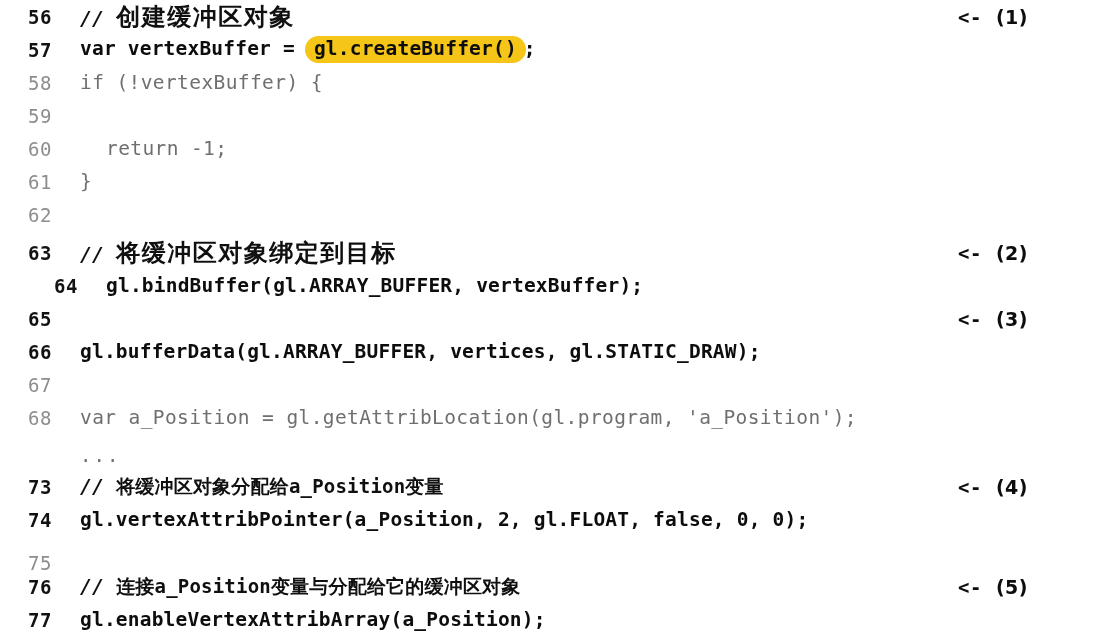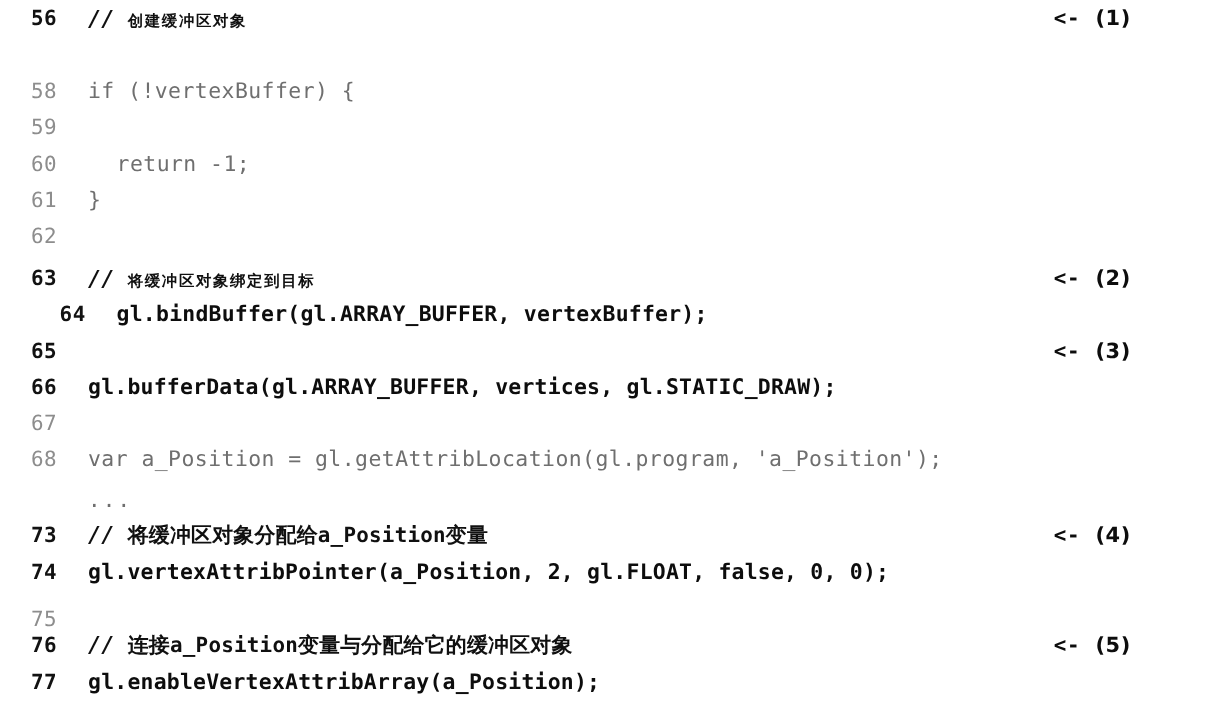--- a/index.html
+++ b/index.html
@@ -65,21 +65,21 @@
   }
 
   
   .ind0 { padding-left: 0px; }
   .ind1 { padding-left: 26px; }
 
   
   .cn-comment {
     font-family: "DejaVu Sans", "Liberation Sans", sans-serif;
     font-weight: 700;
-    font-size: 14px;
+    font-size: 24px;
     letter-spacing: 1.5px;
     color: #101010;
   }
   .slashes {
     font-family: "DejaVu Sans Mono", "Liberation Mono", monospace;
     font-weight: 700;
     font-style: italic;
     font-size: 20px;
     color: #101010;
     letter-spacing: 0px;
@@ -132,20 +132,21 @@
     font-family: "DejaVu Sans Mono", "Liberation Mono", monospace;
     font-weight: 700;
     margin-right: 14px;
   }
 </style>
 </head>
 <body>
 
 <div id="listing">
     <div class="code-line strong" style="top: 0px;"><span class="ln">56</span><span class="content ind0"><span class="slashes">// </span><span class="cn-comment">创建缓冲区对象</span></span></div>
+    <div class="code-line strong" style="top: 33px;"><span class="ln">57</span><span class="content ind0"><span>var vertexBuffer = </span><span class="hl" style="background: rgb(245, 197, 24);">gl.createBuffer()</span><span>;</span></span></div>
     <div class="code-line" style="top: 66px;"><span class="ln">58</span><span class="content ind0"><span>if (!vertexBuffer) {</span></span></div>
     <div class="code-line" style="top: 99px;"><span class="ln">59</span></div>
     <div class="code-line" style="top: 132px;"><span class="ln">60</span><span class="content ind1"><span>return -1;</span></span></div>
     <div class="code-line" style="top: 165px;"><span class="ln">61</span><span class="content ind0"><span>}</span></span></div>
     <div class="code-line" style="top: 198px;"><span class="ln">62</span><span class="content ind0"><span></span></span></div>
     <div class="code-line strong" style="top: 236px;"><span class="ln">63</span><span class="content ind0"><span class="slashes">// </span><span class="cn-comment">将缓冲区对象绑定到目标</span></span></div>
     <div class="code-line strong" style="top: 269px; padding-left: 26px;"><span class="ln">64</span><span class="content ind0"><span>gl.bindBuffer(gl.ARRAY_BUFFER, vertexBuffer);</span></span></div>
     <div class="code-line strong" style="top: 302px;"><span class="ln">65</span></div>
     <div class="code-line strong" style="top: 335px;"><span class="ln">66</span><span class="content ind0"><span>gl.bufferData(gl.ARRAY_BUFFER, vertices, gl.STATIC_DRAW);</span></span></div>
     <div class="code-line" style="top: 368px;"><span class="ln">67</span><span class="content ind0"><span></span></span></div>

